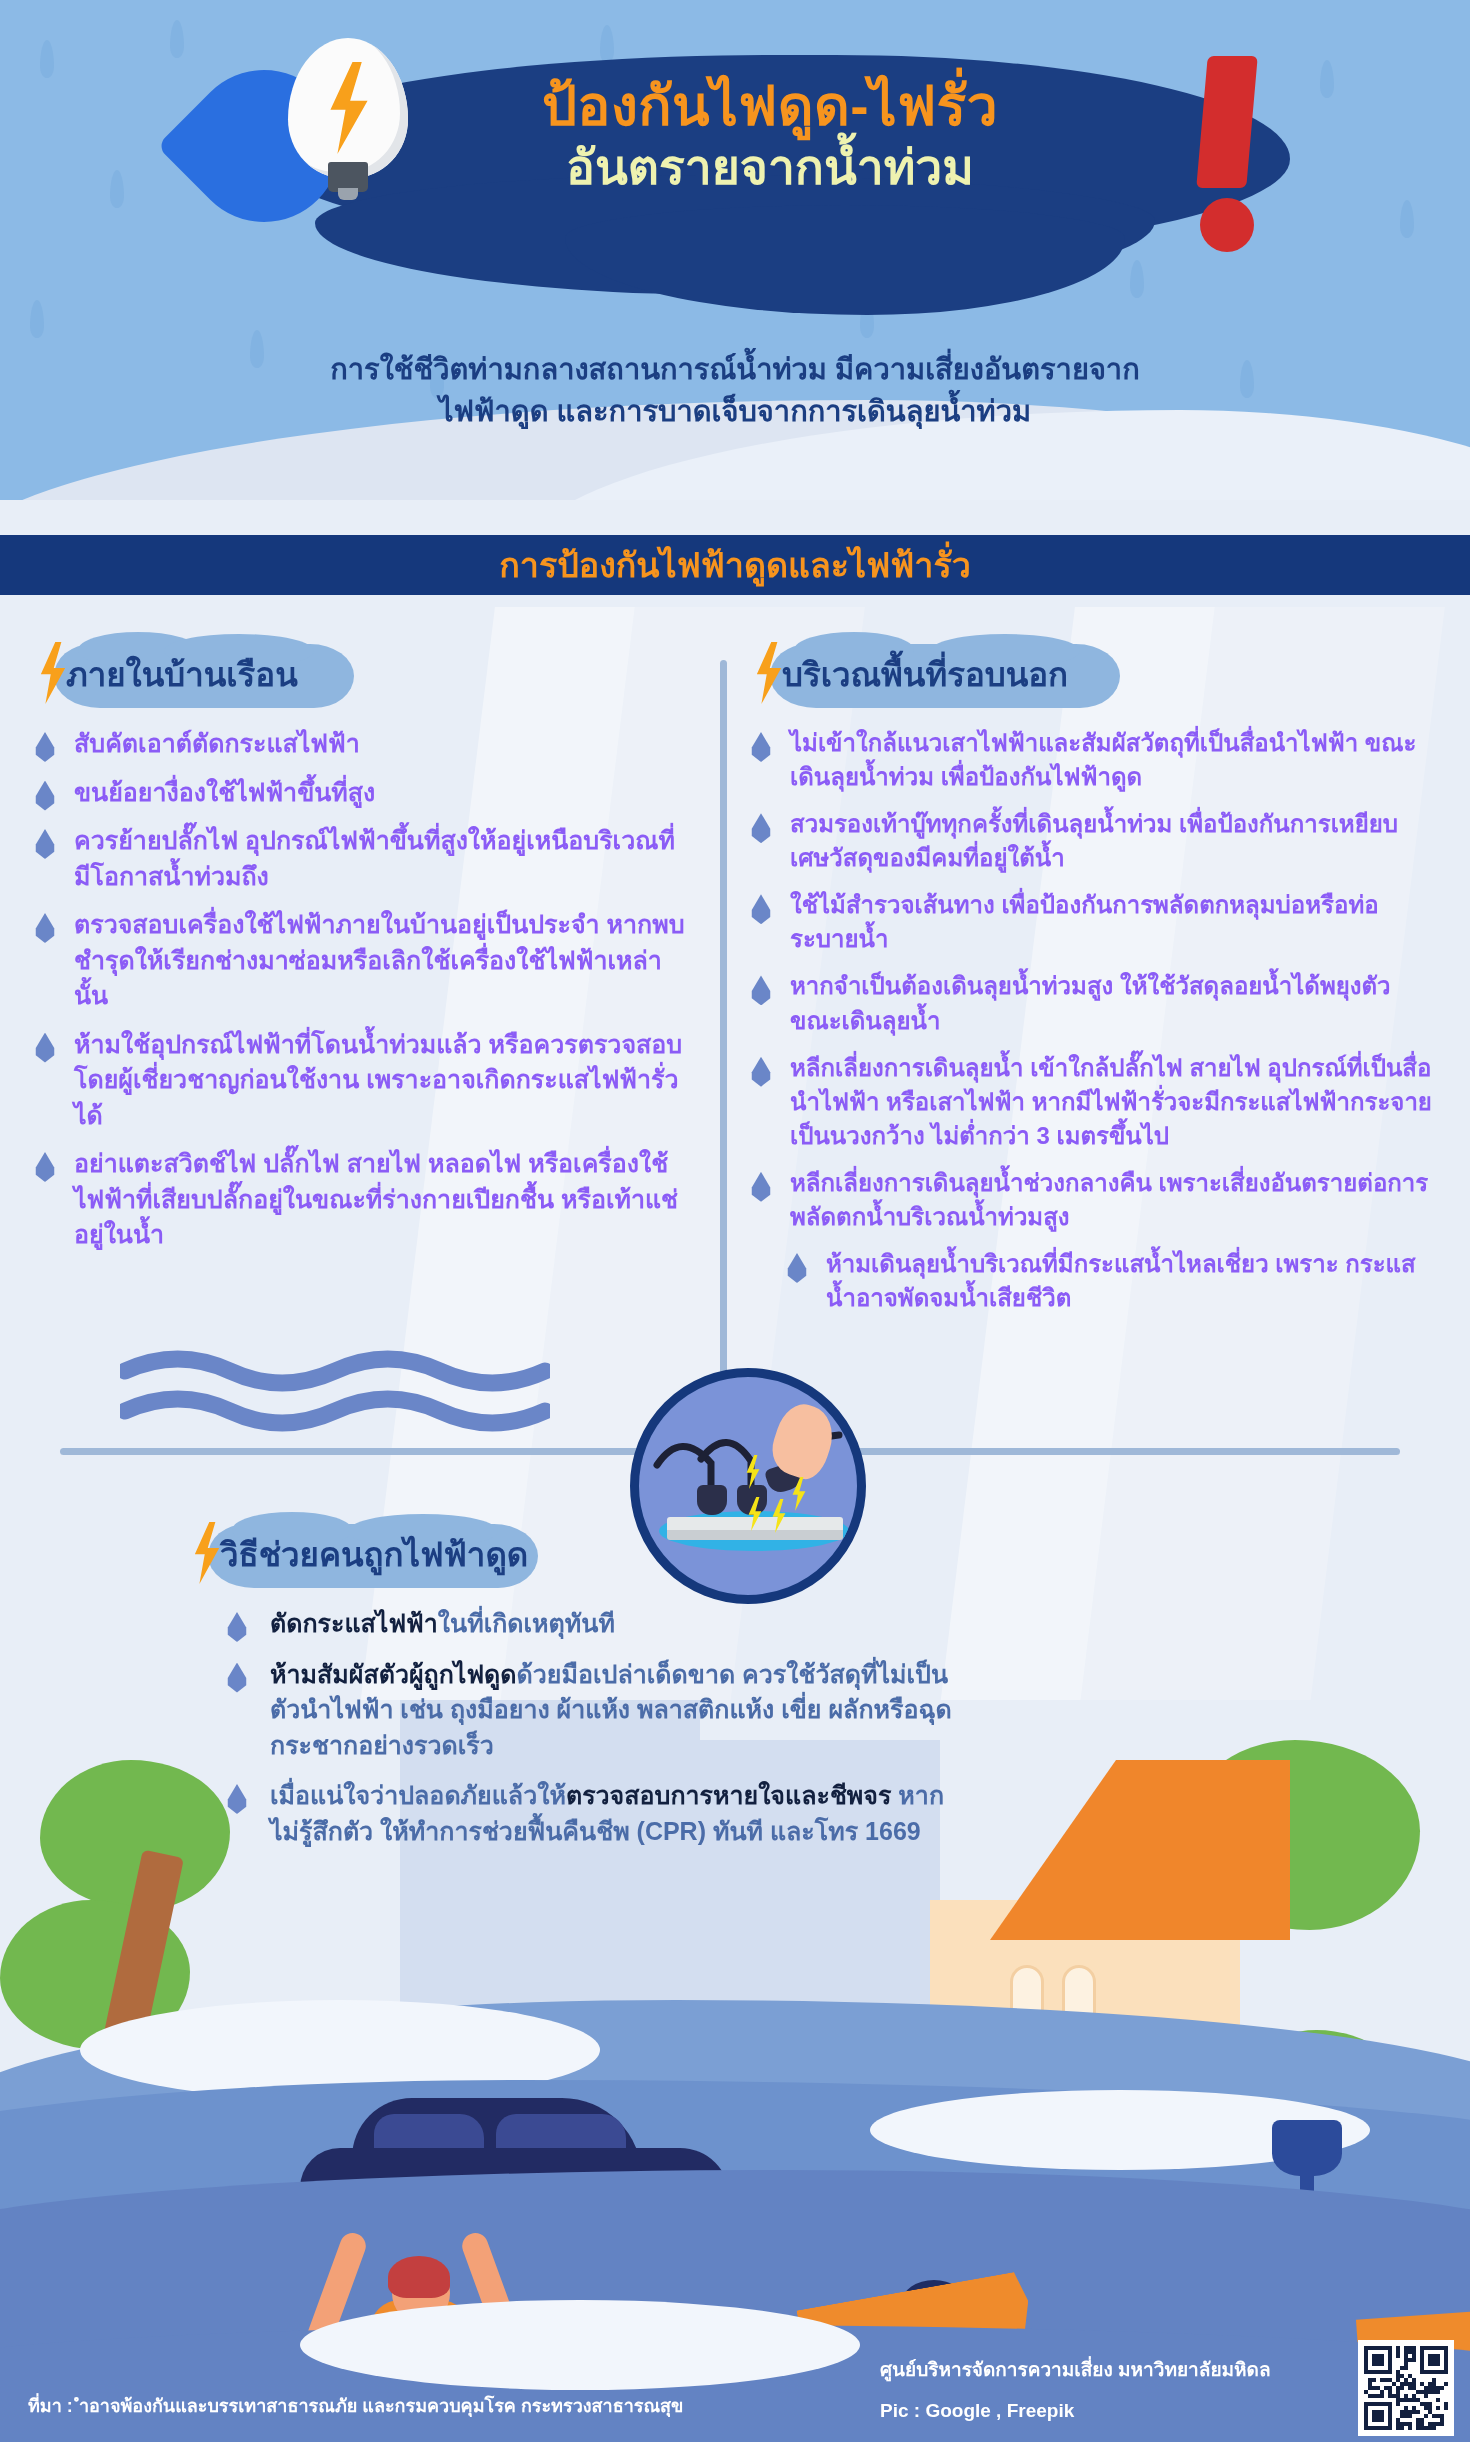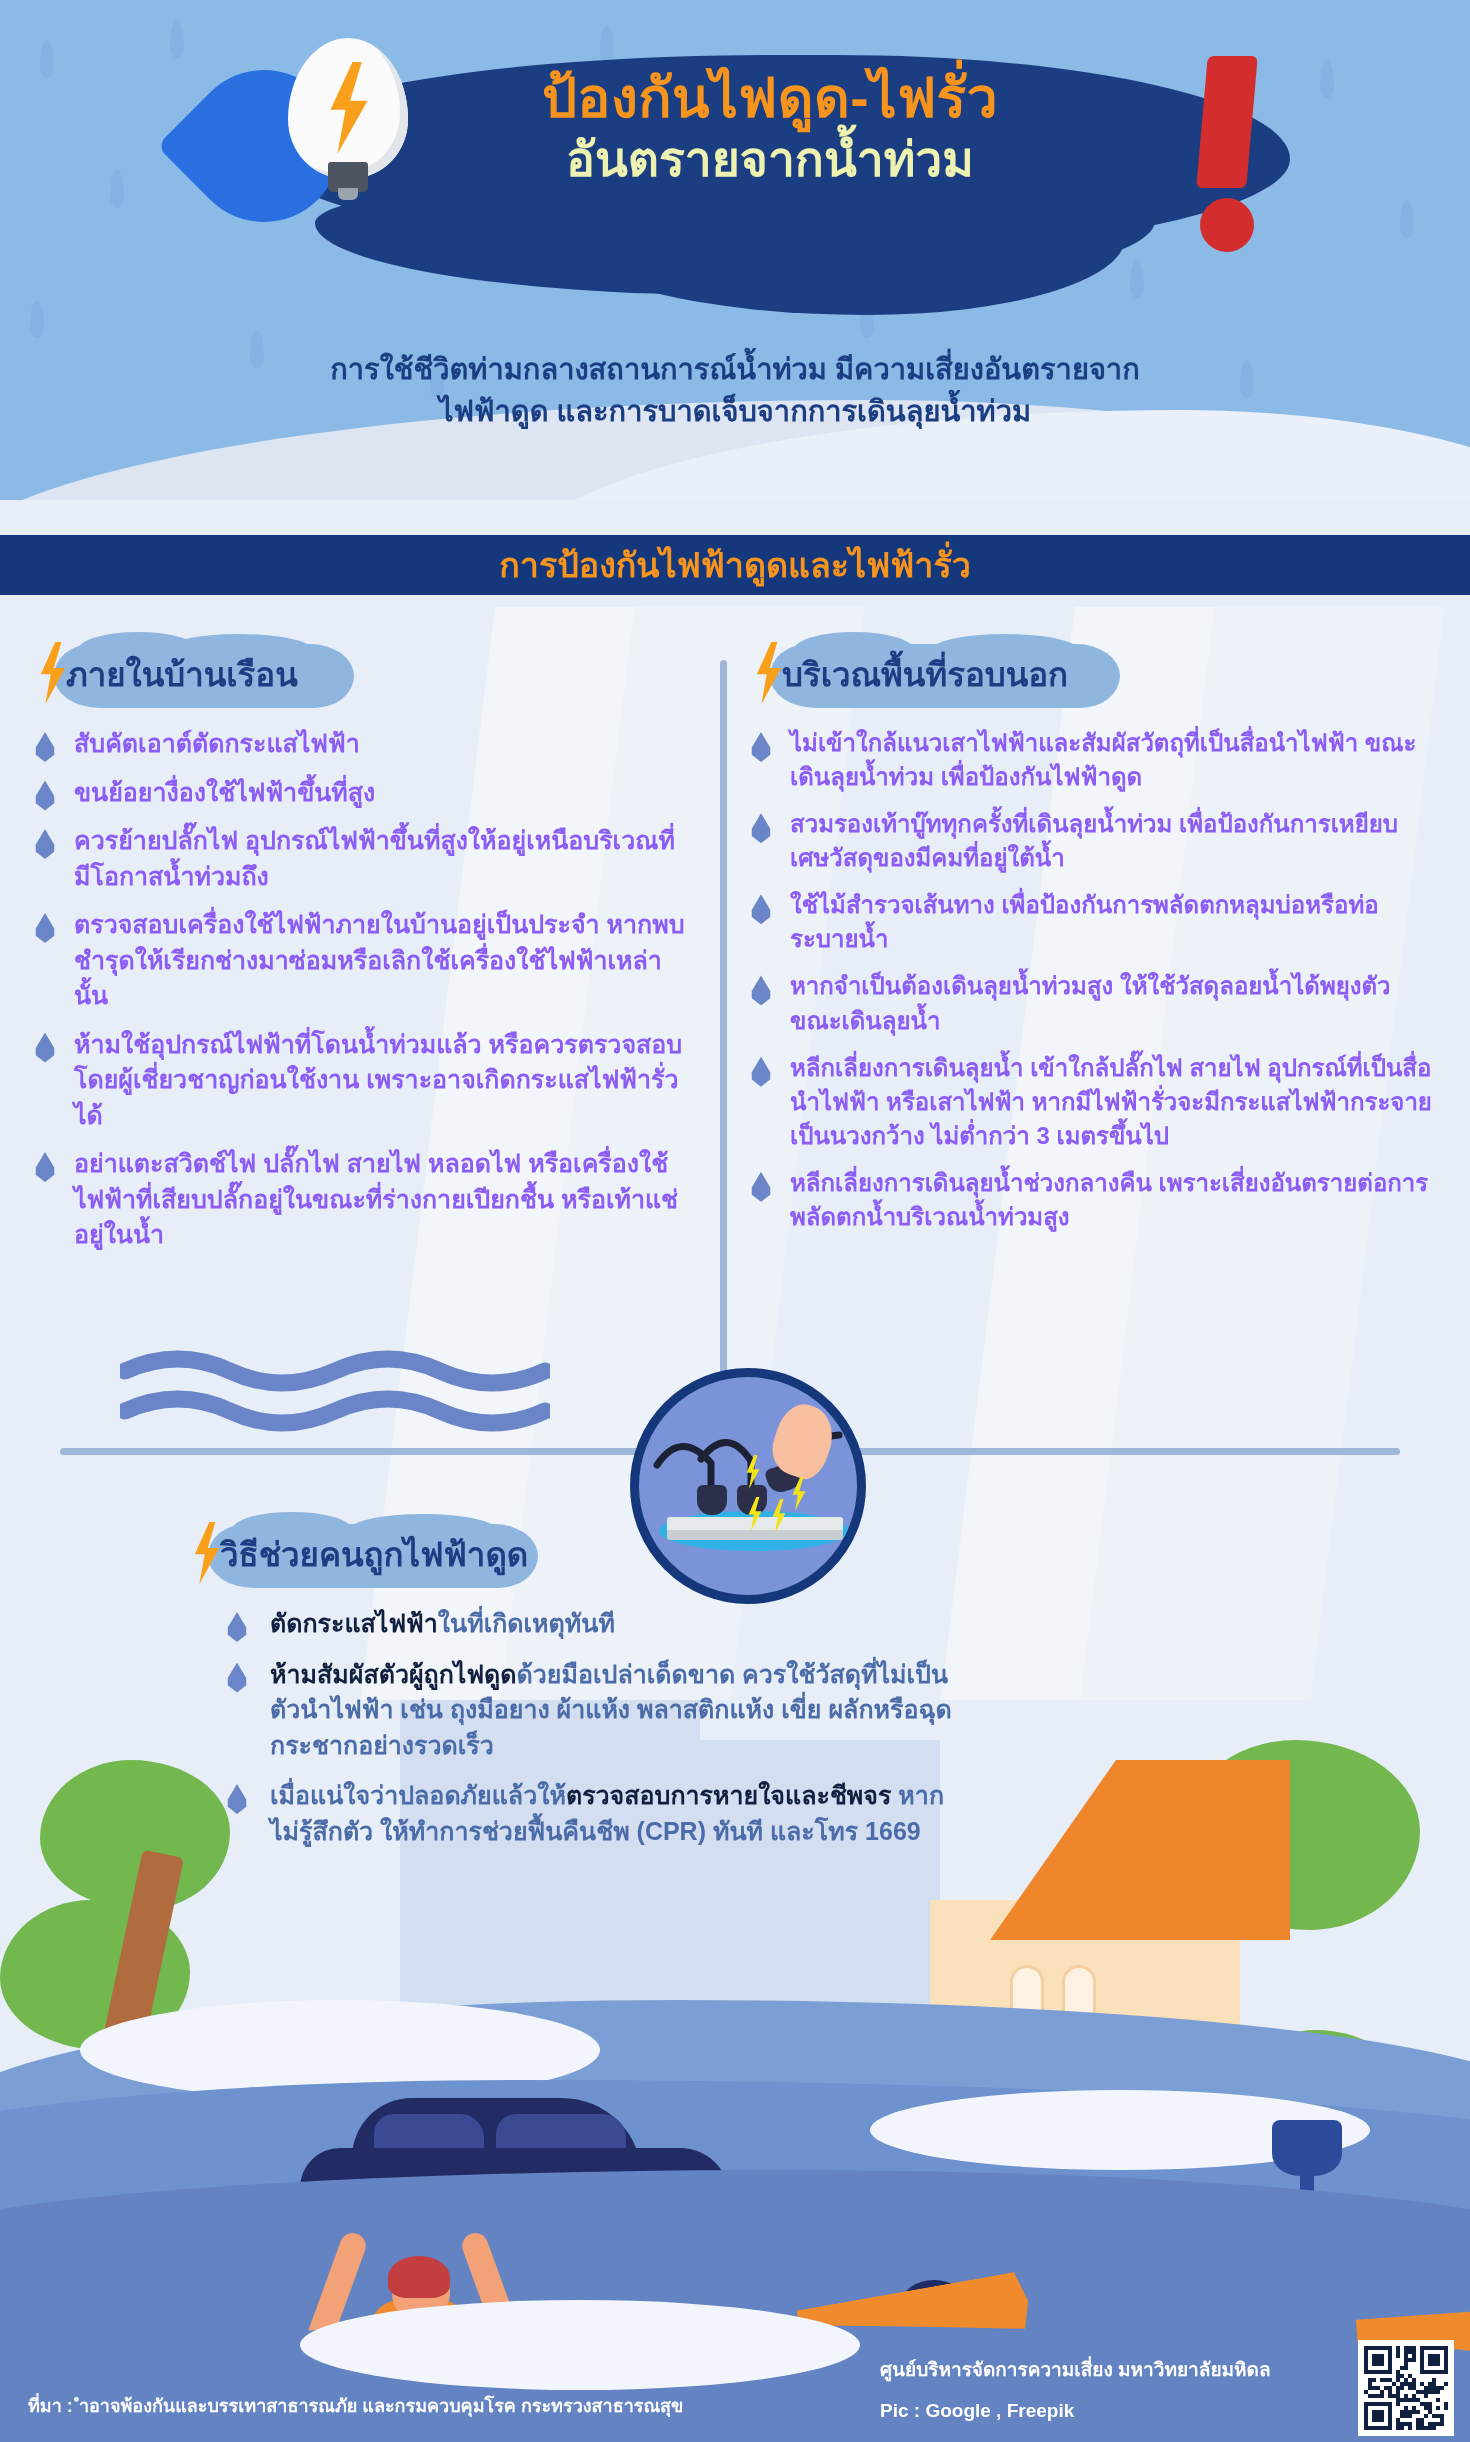--- a/index.html
+++ b/index.html
@@ -113,21 +113,21 @@
     position: absolute;
     right: 216px; top: 198px;
     width: 54px; height: 54px;
     background: #d32d2d;
     border-radius: 50%;
     z-index: 5;
   }
 
   .hero-title {
     position: absolute;
-    left: 400px; top: 66px;
+    left: 400px; top: 74px;
     width: 740px;
     text-align: center;
     z-index: 7;
   }
   .hero-title-1 {
     font-size: 55px;
     font-weight: 700;
     color: #f7941e;
     letter-spacing: .5px;
     line-height: 1.18;
@@ -609,20 +609,21 @@
       <div class="sec-bolt bolt-glyph"></div>
       <div class="sec-title">บริเวณพื้นที่รอบนอก</div>
     </div>
     <ul class="bullets">
       <li><span class="bdrop"></span><span>ไม่เข้าใกล้แนวเสาไฟฟ้าและสัมผัสวัตถุที่เป็นสื่อนำไฟฟ้า ขณะเดินลุยน้ำท่วม เพื่อป้องกันไฟฟ้าดูด</span></li>
       <li><span class="bdrop"></span><span>สวมรองเท้าบู๊ททุกครั้งที่เดินลุยน้ำท่วม เพื่อป้องกันการเหยียบเศษวัสดุของมีคมที่อยู่ใต้น้ำ</span></li>
       <li><span class="bdrop"></span><span>ใช้ไม้สำรวจเส้นทาง เพื่อป้องกันการพลัดตกหลุมบ่อหรือท่อระบายน้ำ</span></li>
       <li><span class="bdrop"></span><span>หากจำเป็นต้องเดินลุยน้ำท่วมสูง ให้ใช้วัสดุลอยน้ำได้พยุงตัวขณะเดินลุยน้ำ</span></li>
       <li><span class="bdrop"></span><span>หลีกเลี่ยงการเดินลุยน้ำ เข้าใกล้ปลั๊กไฟ สายไฟ อุปกรณ์ที่เป็นสื่อนำไฟฟ้า หรือเสาไฟฟ้า หากมีไฟฟ้ารั่วจะมีกระแสไฟฟ้ากระจายเป็นนวงกว้าง ไม่ต่ำกว่า 3 เมตรขึ้นไป</span></li>
       <li><span class="bdrop"></span><span>หลีกเลี่ยงการเดินลุยน้ำช่วงกลางคืน เพราะเสี่ยงอันตรายต่อการพลัดตกน้ำบริเวณน้ำท่วมสูง</span></li>
+      <li class="indent-li"><span class="bdrop"></span><span>ห้ามเดินลุยน้ำบริเวณที่มีกระแสน้ำไหลเชี่ยว เพราะ กระแสน้ำอาจพัดจมน้ำเสียชีวิต</span></li>
     </ul>
   </div>
 
   <svg class="wave-deco" width="430" height="90" viewBox="0 0 430 90">
     <path d="M5 26 Q 58 2 110 26 T 215 26 T 320 26 T 425 26" stroke="#6a86c8" stroke-width="17" fill="none" stroke-linecap="round"></path>
     <path d="M5 66 Q 58 42 110 66 T 215 66 T 320 66 T 425 66" stroke="#6a86c8" stroke-width="17" fill="none" stroke-linecap="round"></path>
   </svg>
 
   <div class="circ">
     <div class="puddle"></div>

